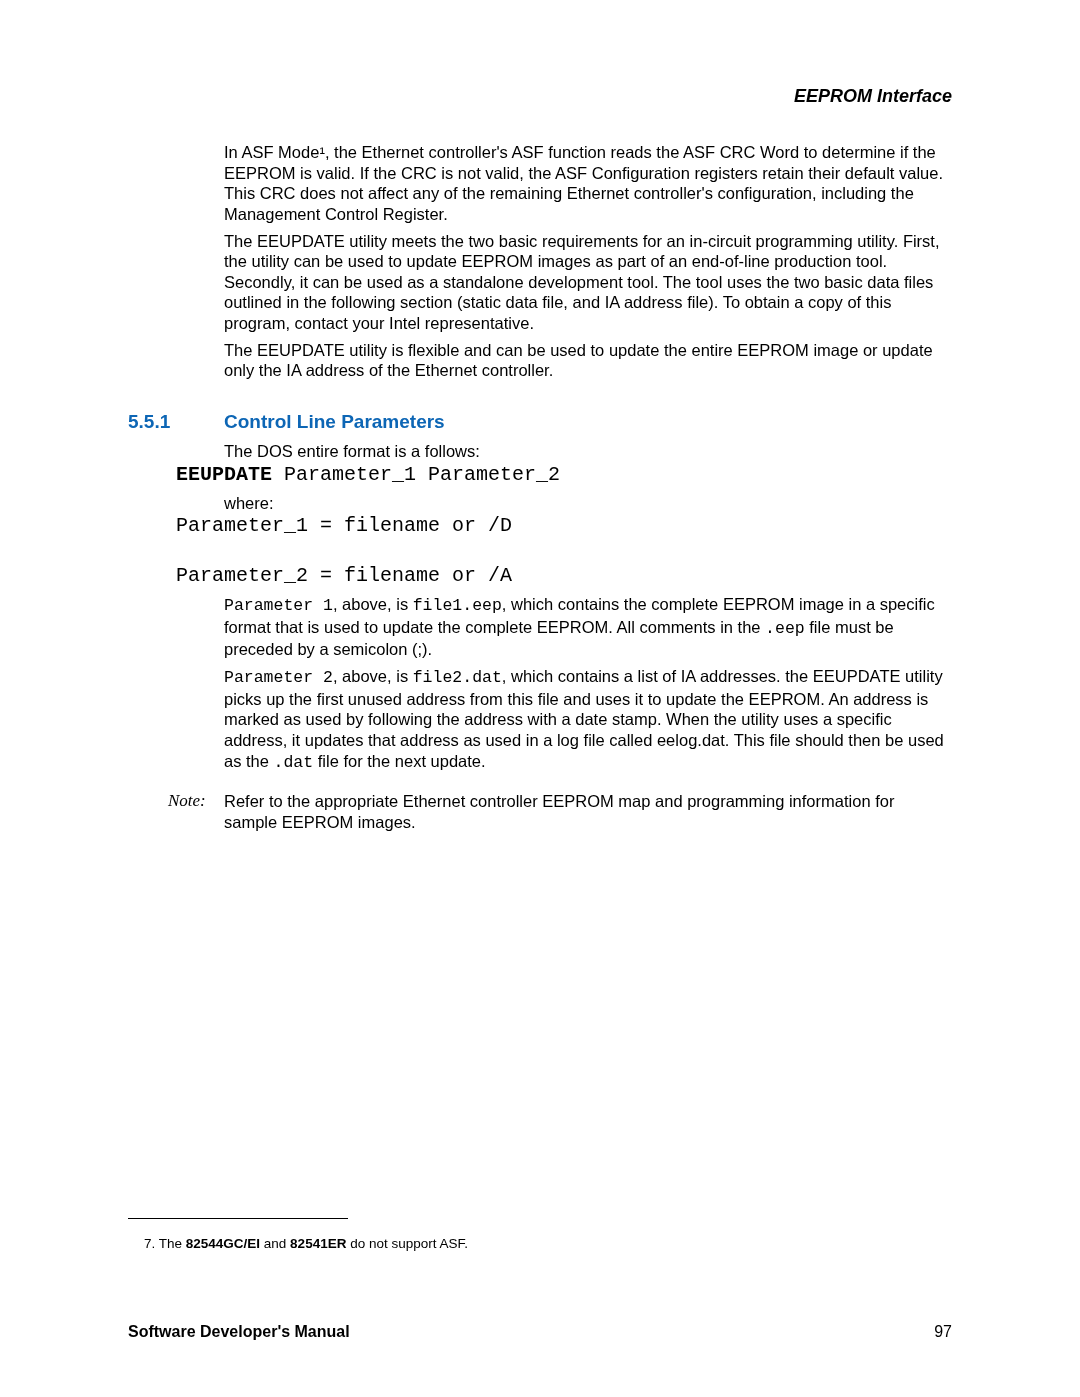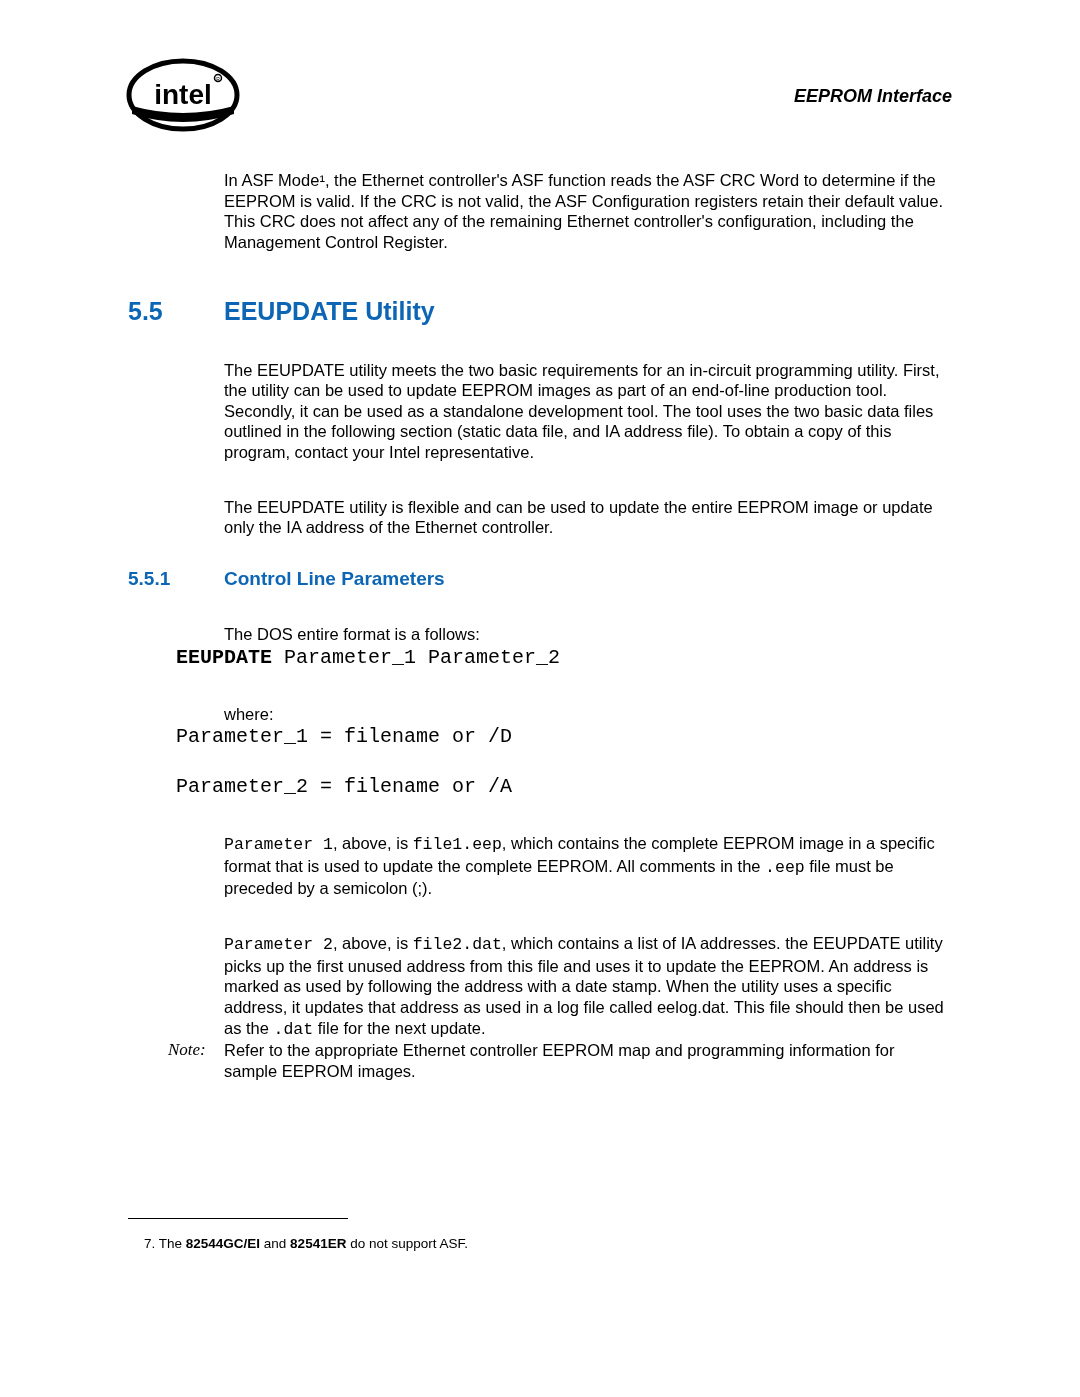--- a/index.html
+++ b/index.html
@@ -34,21 +34,21 @@
     font-weight: bold;
     font-style: italic;
     font-size: 18px;
   }
   .body-col {
     margin-left: 96px; 
     font-size: 16.5px;
     line-height: 1.25;
   }
   .para {
-    margin-top: 34px;
+    margin-top: 6px;
   }
   .h1-row {
     display: flex;
     align-items: baseline;
     margin-top: 44px;
     margin-bottom: 4px;
   }
   .h1-num {
     width: 96px;
     color: #0d66b5;
@@ -81,20 +81,21 @@
     margin-left: 48px;
     font-family: "Courier New", Courier, monospace;
     font-size: 20px;
     white-space: pre;
   }
   .mono-inline {
     font-family: "Courier New", Courier, monospace;
   }
   .note-row {
     display: flex;
+    margin-top: 18px;
   }
   .note-label {
     width: 56px;
     flex: 0 0 56px;
     margin-left: 40px;
     font-style: italic;
     font-family: "Times New Roman", Times, serif;
     font-size: 17px;
   }
   .note-body {
@@ -127,38 +128,25 @@
     font-size: 16px;
   }
   .bold { font-weight: bold; }
 </style>
 </head>
 <body>
 
 <div class="page">
 
   <div class="header-row">
-    <div class="logo">
-      <svg width="118" height="78" viewBox="0 0 118 78">
-        <ellipse cx="59" cy="39" rx="54" ry="34" fill="none" stroke="#000" stroke-width="5"></ellipse>
-        <path d="M 8 50 Q 59 64 110 50 L 110 58 Q 59 74 8 58 Z" fill="#000"></path>
-        <text x="59" y="48" text-anchor="middle" font-family="Arial, Helvetica, sans-serif" font-size="28" font-weight="bold" fill="#000">intel</text>
-        <circle cx="94" cy="22" r="3.5" fill="none" stroke="#000" stroke-width="1.5"></circle>
-        <text x="94" y="25" text-anchor="middle" font-size="5" font-family="Arial">R</text>
-      </svg>
-    </div>
     <div class="header-title">EEPROM Interface</div>
   </div>
 
   <div class="body-col para">In ASF Mode¹, the Ethernet controller's ASF function reads the ASF CRC Word to determine if the EEPROM is valid. If the CRC is not valid, the ASF Configuration registers retain their default value. This CRC does not affect any of the remaining Ethernet controller's configuration, including the Management Control Register.</div>
 
-  <div class="h1-row">
-    <div class="h1-num">5.5</div>
-    <div class="h1-title">EEUPDATE Utility</div>
-  </div>
 
   <div class="body-col para">The EEUPDATE utility meets the two basic requirements for an in-circuit programming utility. First, the utility can be used to update EEPROM images as part of an end-of-line production tool. Secondly, it can be used as a standalone development tool. The tool uses the two basic data files outlined in the following section (static data file, and IA address file). To obtain a copy of this program, contact your Intel representative.</div>
   <div class="body-col para">The EEUPDATE utility is flexible and can be used to update the entire EEPROM image or update only the IA address of the Ethernet controller.</div>
 
   <div class="h2-row">
     <div class="h2-num">5.5.1</div>
     <div class="h2-title">Control Line Parameters</div>
   </div>
 
   <div class="body-col para">The DOS entire format is a follows:</div>
@@ -177,14 +165,18 @@
   <div class="body-col para"><span class="mono-inline">Parameter 2</span><span>, above, is </span><span class="mono-inline">file2.dat</span><span>, which contains a list of IA addresses. the EEUPDATE utility picks up the first unused address from this file and uses it to update the EEPROM. An address is marked as used by following the address with a date stamp. When the utility uses a specific address, it updates that address as used in a log file called eelog.dat. This file should then be used as the </span><span class="mono-inline">.dat</span><span> file for the next update.</span></div>
 
   <div class="note-row">
     <div class="note-label">Note:</div>
     <div class="note-body">Refer to the appropriate Ethernet controller EEPROM map and programming information for sample EEPROM images.</div>
   </div>
 
   <hr class="footnote-rule">
   <div class="footnote"><span>7.    The </span><span class="bold">82544GC/EI</span><span> and </span><span class="bold">82541ER</span><span> do not support ASF.</span></div>
 
+  <div class="footer">
+    <span>Software Developer's Manual</span>
+    <span style="font-weight:normal">97</span>
+  </div>
 
 </div>
 
 </body></html>

